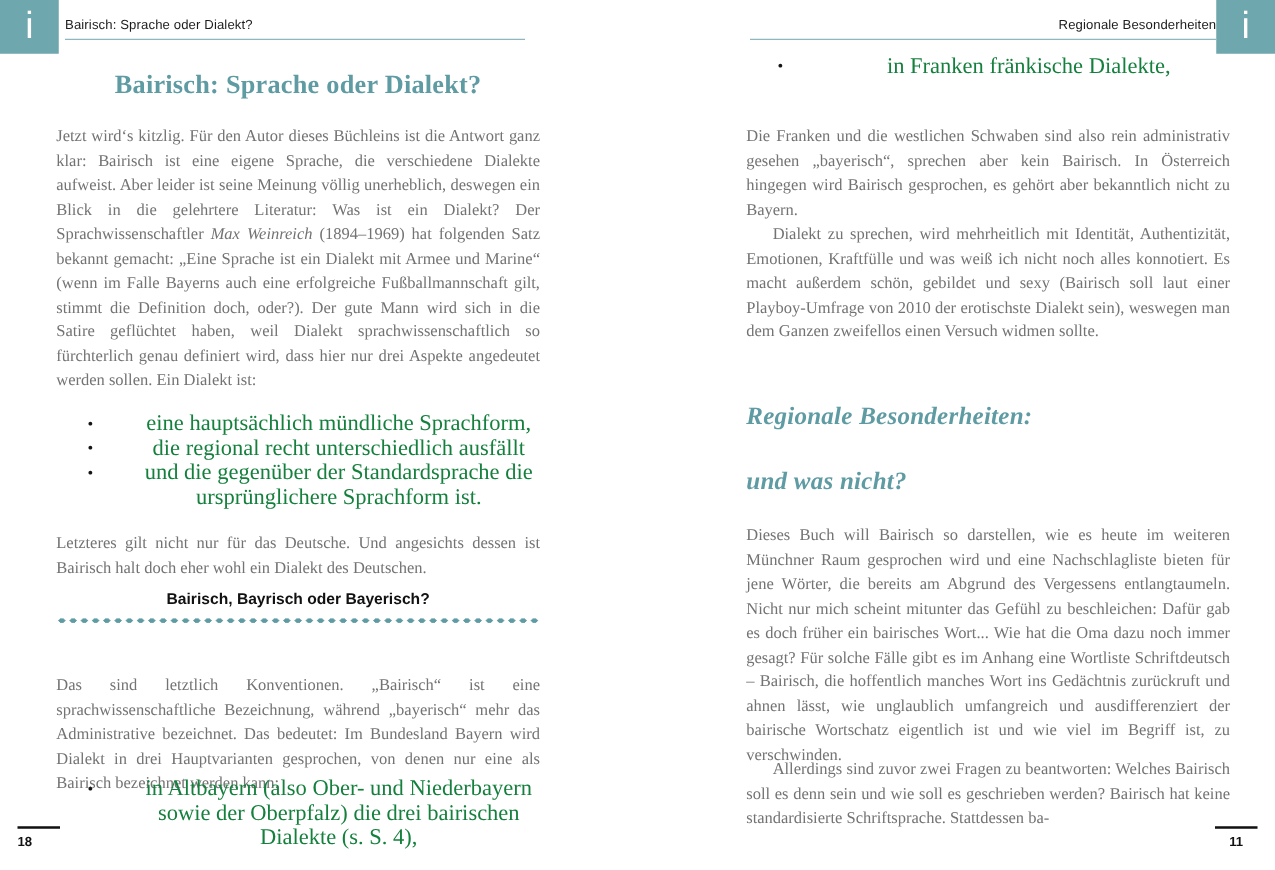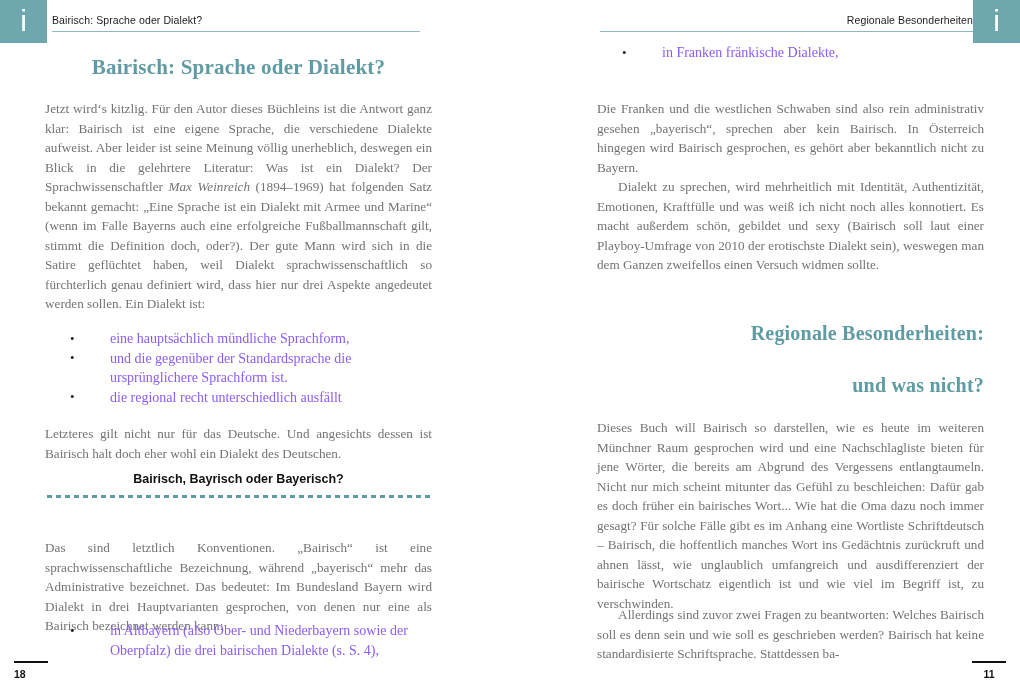--- a/index.html
+++ b/index.html
@@ -95,24 +95,25 @@
     margin: 0;
     line-height: 25px;
     letter-spacing: 0.2px;
   }
 
   h2.section-title {
     font-family: "Liberation Serif", serif;
     font-weight: bold;
     font-size: 20px;
     color: #5f9ba3;
-    text-align: right;
+    text-align: left;
     margin: 0;
     line-height: 26px;
     letter-spacing: 0.2px;
+    font-style: italic;
   }
 
   h3.sub-title {
     font-family: "Liberation Sans", sans-serif;
     font-weight: bold;
     font-size: 12.5px;
     color: #111111;
     text-align: center;
     margin: 0;
     line-height: 16px;
@@ -139,24 +140,24 @@
   p.body.indent { text-indent: 1.6em; }
 
   ul.bullets {
     margin: 0;
     padding: 0;
     list-style: none;
   }
   ul.bullets li {
     position: relative;
     padding-left: 65px;
-    font-size: 14px;
+    font-size: 18px;
     line-height: 19.5px;
-    color: #8b5cf6;
-    text-align: left;
+    color: #15803d;
+    text-align: center;
   }
   ul.bullets li::before {
     content: "\2022";
     position: absolute;
     left: 25px;
     top: -0.5px;
     font-size: 13px;
     color: #141414;
   }
 
@@ -203,22 +204,22 @@
       <h1 class="chapter-title">Bairisch: Sprache oder Dialekt?</h1>
     </div>
 
     <div class="blk" style="left:45px; top:99px;">
       <p class="body"><span>Jetzt wird‘s kitzlig. Für den Autor dieses Büchleins ist die Antwort ganz klar: Bairisch ist eine eigene Sprache, die verschiedene Dialekte aufweist. Aber leider ist seine Meinung völlig unerheblich, deswegen ein Blick in die gelehrtere Literatur: Was ist ein Dialekt? Der Sprachwissenschaftler </span><em class="name">Max Weinreich</em><span> (1894–1969) hat folgenden Satz bekannt gemacht: „Eine Sprache ist ein Dialekt mit Armee und Marine“ (wenn im Falle Bayerns auch eine erfolgreiche Fußballmannschaft gilt, stimmt die Definition doch, oder?). Der gute Mann wird sich in die Satire geflüchtet haben, weil Dialekt sprachwissenschaftlich so fürchterlich genau definiert wird, dass hier nur drei Aspekte angedeutet werden sollen. Ein Dialekt ist:</span></p>
     </div>
 
     <div class="blk" style="left:45px; top:329px;">
       <ul class="bullets">
         <li>eine hauptsächlich mündliche Sprachform,</li>
+        <li>die regional recht unterschiedlich ausfällt</li>
         <li>und die gegenüber der Standardsprache die ursprünglichere Sprachform ist.</li>
-        <li>die regional recht unterschiedlich ausfällt</li>
       </ul>
     </div>
 
     <div class="blk" style="left:45px; top:424px;">
       <p class="body">Letzteres gilt nicht nur für das Deutsche. Und angesichts dessen ist Bairisch halt doch eher wohl ein Dialekt des Deutschen.</p>
     </div>
 
     <div class="blk" style="left:45px; top:471px;">
       <h3 class="sub-title">Bairisch, Bayrisch oder Bayerisch?</h3>
       <div class="dot-rule"></div>

